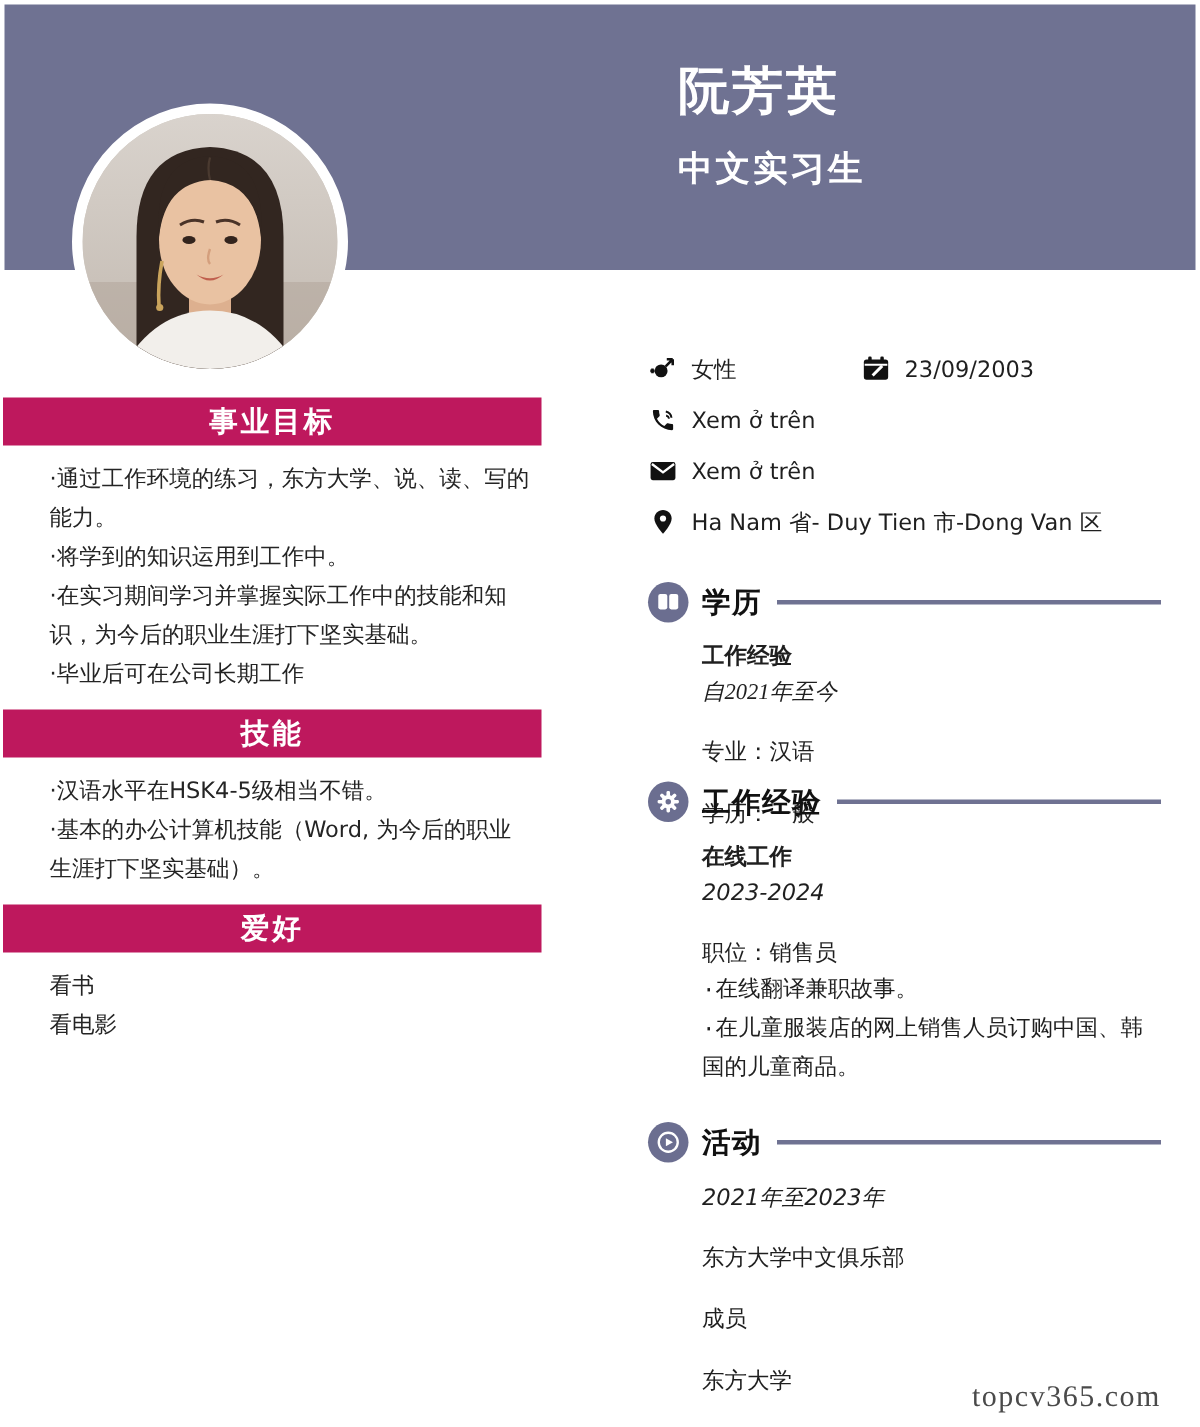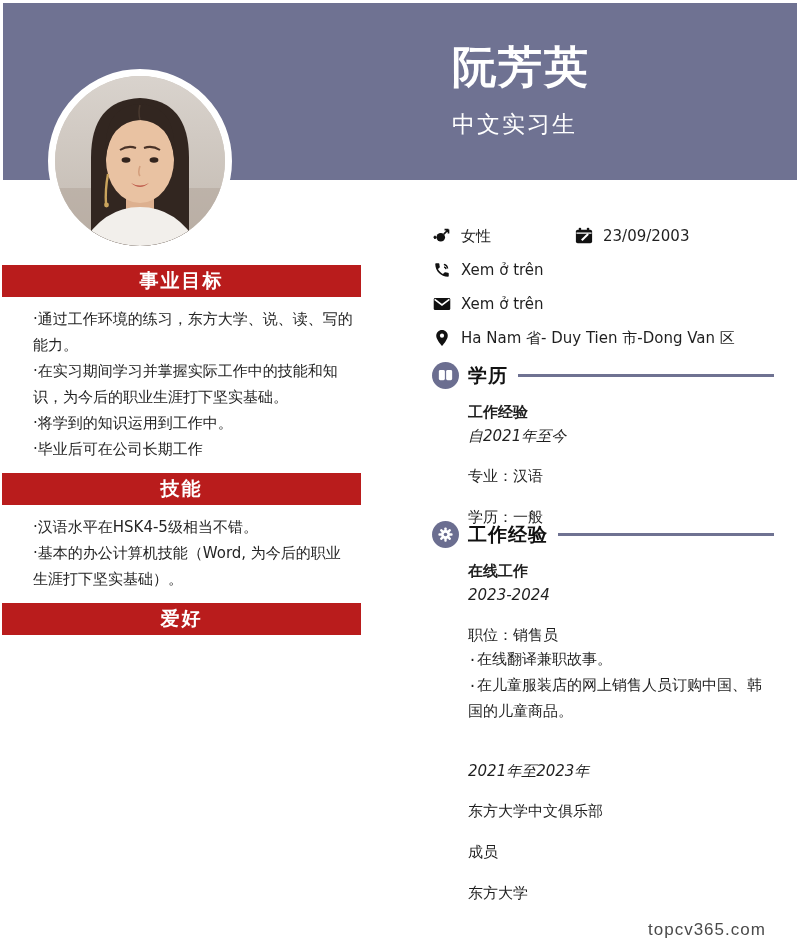--- a/index.html
+++ b/index.html
@@ -4,55 +4,55 @@
 <style>
   * { margin:0; padding:0; box-sizing:border-box; }
   html,body { background:#ffffff; }
   .page {
     position:relative; width:800px; height:951px; background:#ffffff;
     font-family:"DejaVu Sans","Liberation Sans",sans-serif; color:#1f1f1f; overflow:hidden;
   }
   
   .header-band { position:absolute; left:3px; top:3px; width:794px; height:177px; background:#6f7292; }
   .name-block { position:absolute; left:452px; top:42px; color:#ffffff; }
-  .name { font-size:44px; font-weight:bold; letter-spacing:2px; line-height:1.15; }
-  .job-title { font-size:23px; font-weight:normal; letter-spacing:2px; margin-top:16px; }
+  .name { font-size:34px; font-weight:bold; letter-spacing:2px; line-height:1.15; }
+  .job-title { font-size:23px; font-weight:bold; letter-spacing:2px; margin-top:16px; }
   
   .avatar { position:absolute; left:48px; top:69px; width:184px; height:184px; border-radius:50%;
             border:7px solid #ffffff; overflow:hidden; background:#cfc8c0; }
   .avatar svg { display:block; width:100%; height:100%; }
   
   .left-col { position:absolute; left:2px; top:265px; width:359px; }
-  .band { height:32px; background:#b91c1c; color:#ffffff; font-size:19px; font-weight:bold;
+  .band { height:32px; background:#be185d; color:#ffffff; font-size:19px; font-weight:bold;
           display:flex; align-items:center; justify-content:center; letter-spacing:2px; }
   .band-body { padding:9px 6px 11px 31px; font-size:15px; line-height:26px; color:#242424; }
   .band-body .li { }
   
-  .contact { position:absolute; left:433px; top:226px; width:345px; font-size:15px; }
+  .contact { position:absolute; left:433px; top:236px; width:345px; font-size:15px; }
   .c-row { display:flex; align-items:center; margin-bottom:14px; min-height:20px; }
   .c-ico { width:18px; height:18px; margin-right:10px; flex:0 0 18px; }
   .c-ico svg { display:block; width:18px; height:18px; }
   .c-pair { display:flex; align-items:center; width:100%; }
   .c-cell-l { display:flex; align-items:center; width:142px; }
   
   .section { position:absolute; left:432px; width:342px; }
   .sec-head { display:flex; align-items:center; }
   .sec-ico { width:27px; height:27px; border-radius:50%; background:#6b6e90; flex:0 0 27px;
              display:flex; align-items:center; justify-content:center; }
   .sec-ico svg { display:block; width:19px; height:19px; }
   .sec-title { font-size:19px; font-weight:bold; color:#111111; margin-left:9px; letter-spacing:1px; }
   .sec-line { flex:1; height:3px; background:#6f7292; margin-left:10px; }
   .sec-body { margin:11px 0 0 36px; font-size:15px; }
   .e-title { font-weight:bold; line-height:24px; }
   .e-period { font-style:italic; line-height:24px; }
   .e-line { line-height:25px;margin-top:16px; }
   .e-li { line-height:26px;font-family:Liberation Mono, monospace; }
   
-  .watermark { position:absolute; left:648px; top:920px; font-family:Liberation Sans, sans-serif;
-               font-size:17px; color:#4a4a4a; letter-spacing:1px; }
+  .watermark { position:absolute; left:648px; top:920px; font-family:Liberation Serif, serif;
+               font-size:20px; color:#4a4a4a; letter-spacing:1px; }
 </style>
 </head>
 <body>
 
 <div class="page">
 
   <div class="header-band"></div>
   <div class="name-block">
     <div class="name">阮芳英</div>
     <div class="job-title">中文实习生</div>
@@ -137,37 +137,41 @@
       <span>Ha Nam 省- Duy Tien 市-Dong Van 区</span>
     </div>
   </div>
 
   <div class="left-col">
     <div class="band">
       <span>事业目标</span>
     </div>
     <div class="band-body">
       <div class="li">·通过工作环境的练习，东方大学、说、读、写的能力。</div>
+      <div class="li">·将学到的知识运用到工作中。</div>
       <div class="li">·在实习期间学习并掌握实际工作中的技能和知识，为今后的职业生涯打下坚实基础。</div>
-      <div class="li">·将学到的知识运用到工作中。</div>
       <div class="li">·毕业后可在公司长期工作</div>
     </div>
     <div class="band">
       <span>技能</span>
     </div>
     <div class="band-body">
       <div class="li">·汉语水平在HSK4-5级相当不错。</div>
       <div class="li">·基本的办公计算机技能（Word, 为今后的职业生涯打下坚实基础）。</div>
     </div>
     <div class="band">
       <span>爱好</span>
     </div>
-  </div>
-
-  <div class="section" style="top:362px;">
+    <div class="band-body">
+      <div class="li">看书</div>
+      <div class="li">看电影</div>
+    </div>
+  </div>
+
+  <div class="section" style="top:388px;font-family:Liberation Serif, serif;">
     <div class="sec-head">
       <span class="sec-ico">
         <svg viewBox="0 0 24 24">
             <rect x="3.6" y="5" width="7.6" height="13" rx="1.8" fill="#fff"></rect>
           <rect x="12.8" y="5" width="7.6" height="13" rx="1.8" fill="#fff"></rect>
           </svg>
       </span>
       <span class="sec-title">学历</span>
       <span class="sec-line"></span>
     </div>
@@ -219,20 +223,30 @@
     <div class="sec-body">
       <div class="e-title">在线工作</div>
       <div class="e-period">2023-2024</div>
       <div class="e-line">职位：销售员</div>
       <div class="e-li">·在线翻译兼职故事。</div>
       <div class="e-li">·在儿童服装店的网上销售人员订购中国、韩国的儿童商品。</div>
     </div>
   </div>
 
   <div class="section" style="top:748px;">
+    <div class="sec-head">
+      <span class="sec-ico">
+        <svg viewBox="0 0 24 24">
+            <circle cx="12" cy="12" r="8" fill="none" stroke="#fff" stroke-width="2"></circle>
+          <path d="M10 8.6 L16 12 L10 15.4 Z" fill="#fff"></path>
+          </svg>
+      </span>
+      <span class="sec-title">活动</span>
+      <span class="sec-line"></span>
+    </div>
     <div class="sec-body">
       <div class="e-period">2021年至2023年</div>
       <div class="e-line">东方大学中文俱乐部</div>
       <div class="e-line">成员</div>
       <div class="e-line">东方大学</div>
     </div>
   </div>
 
   <div class="watermark">topcv365.com</div>
 

